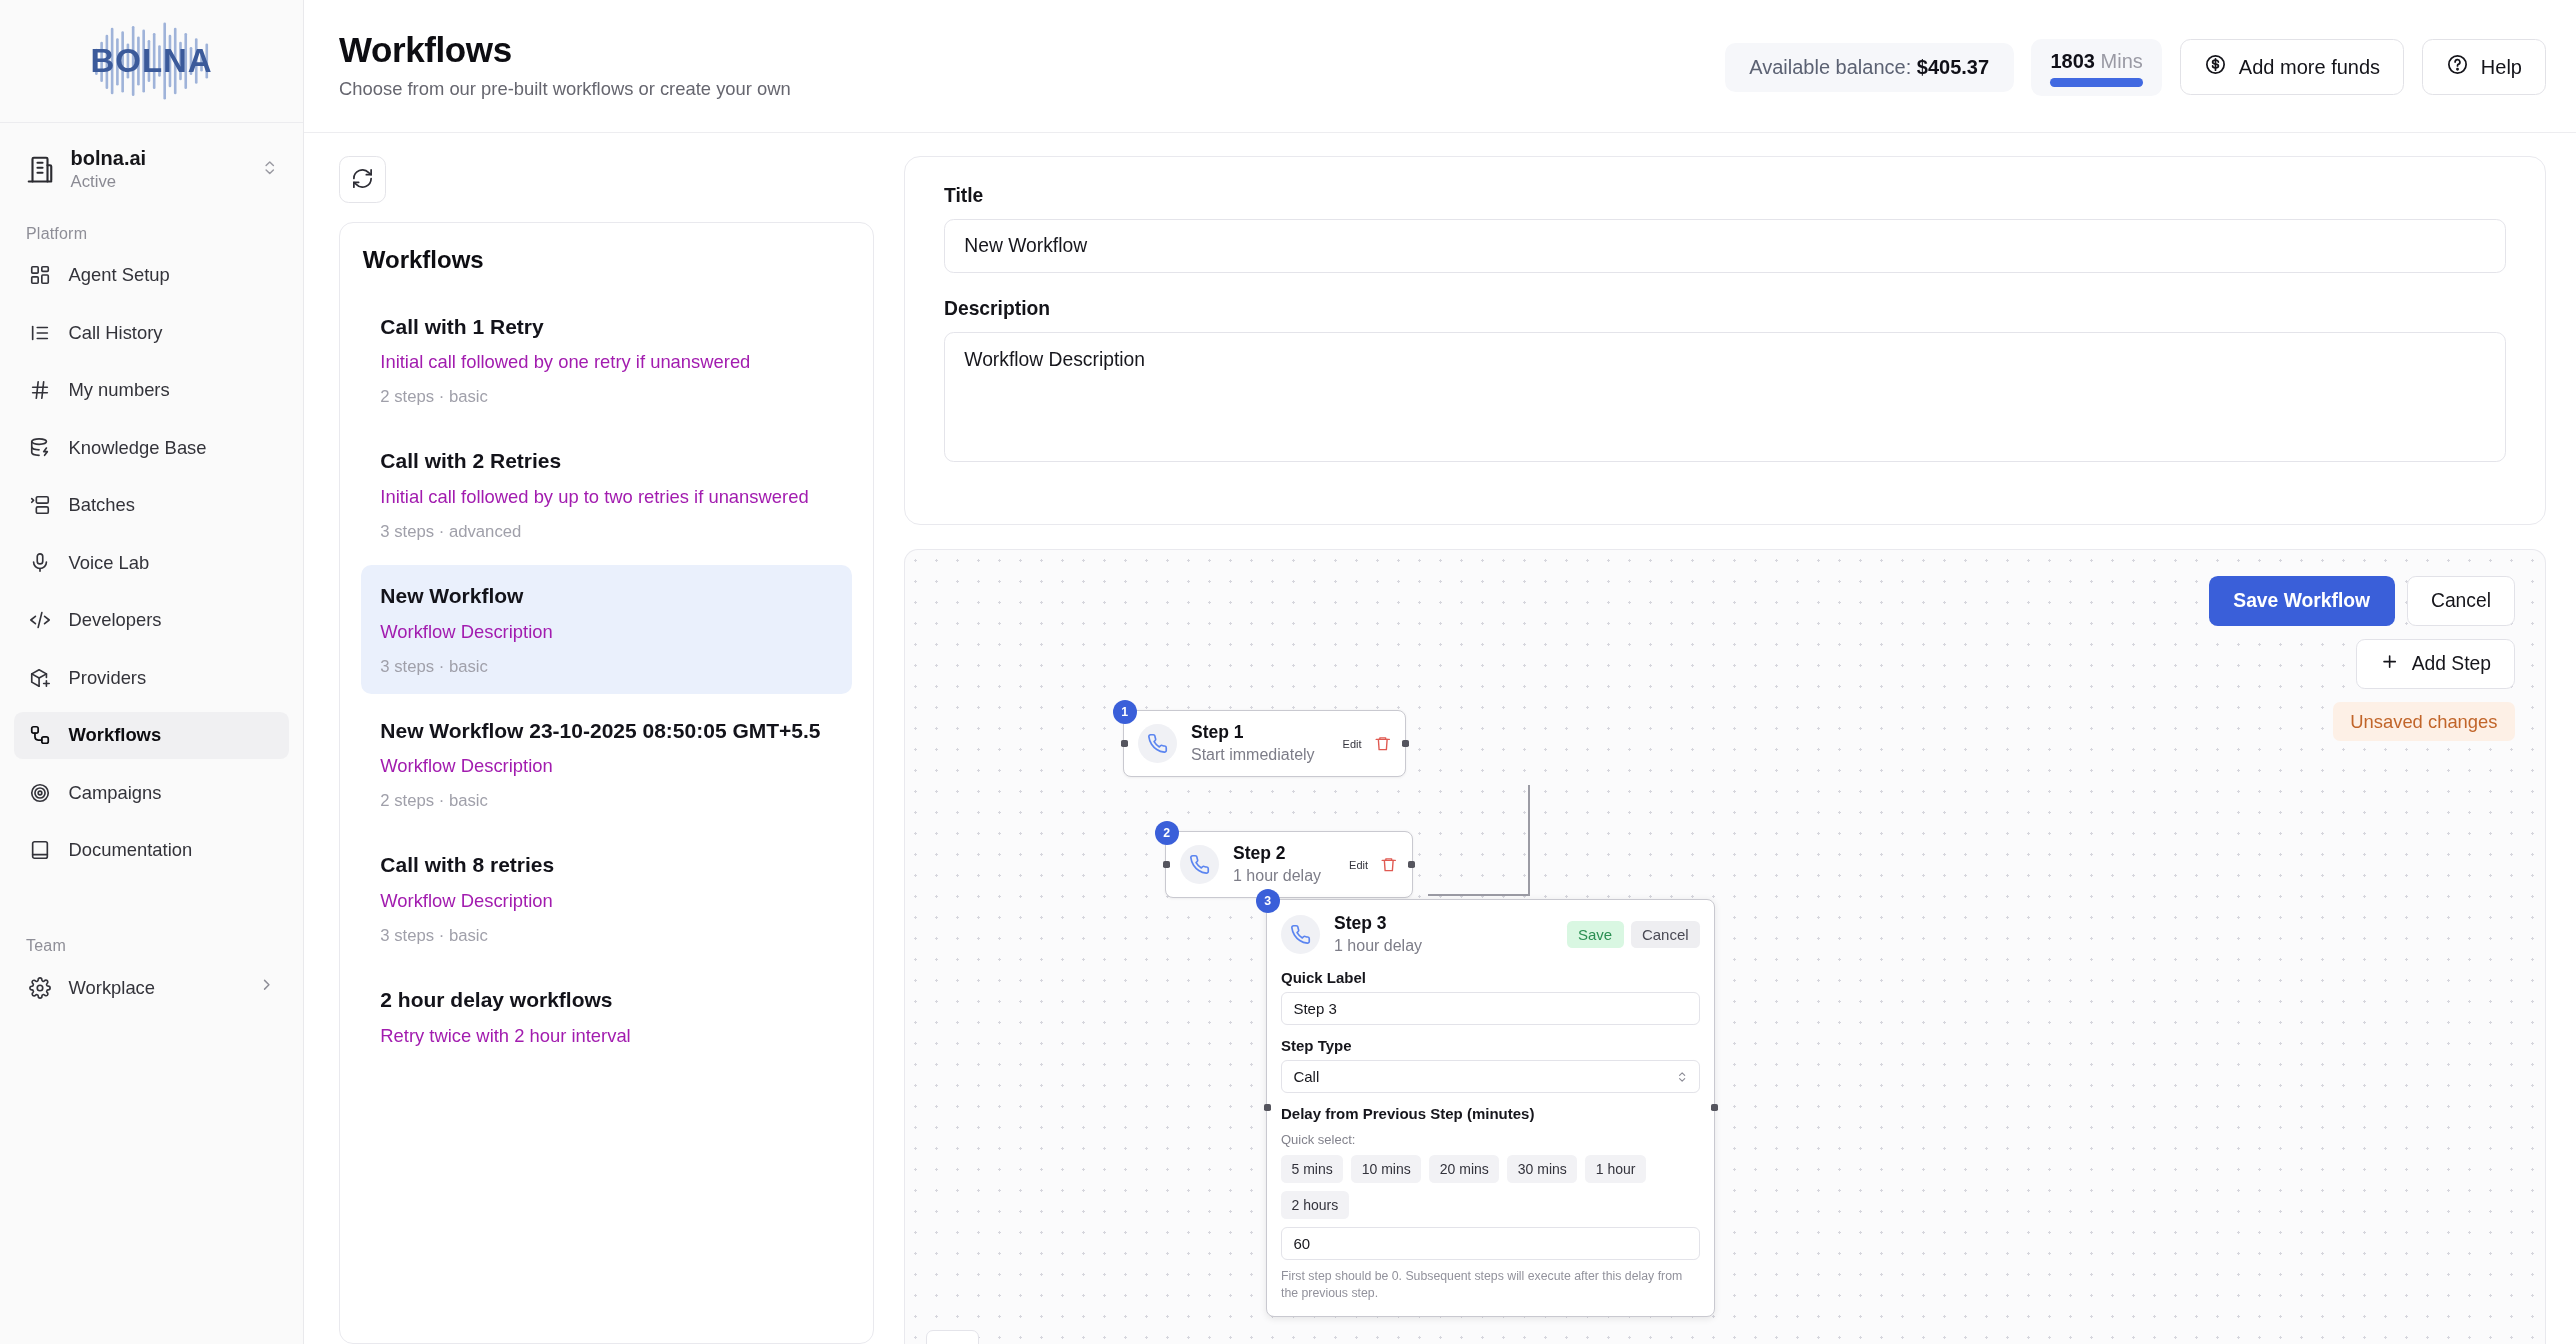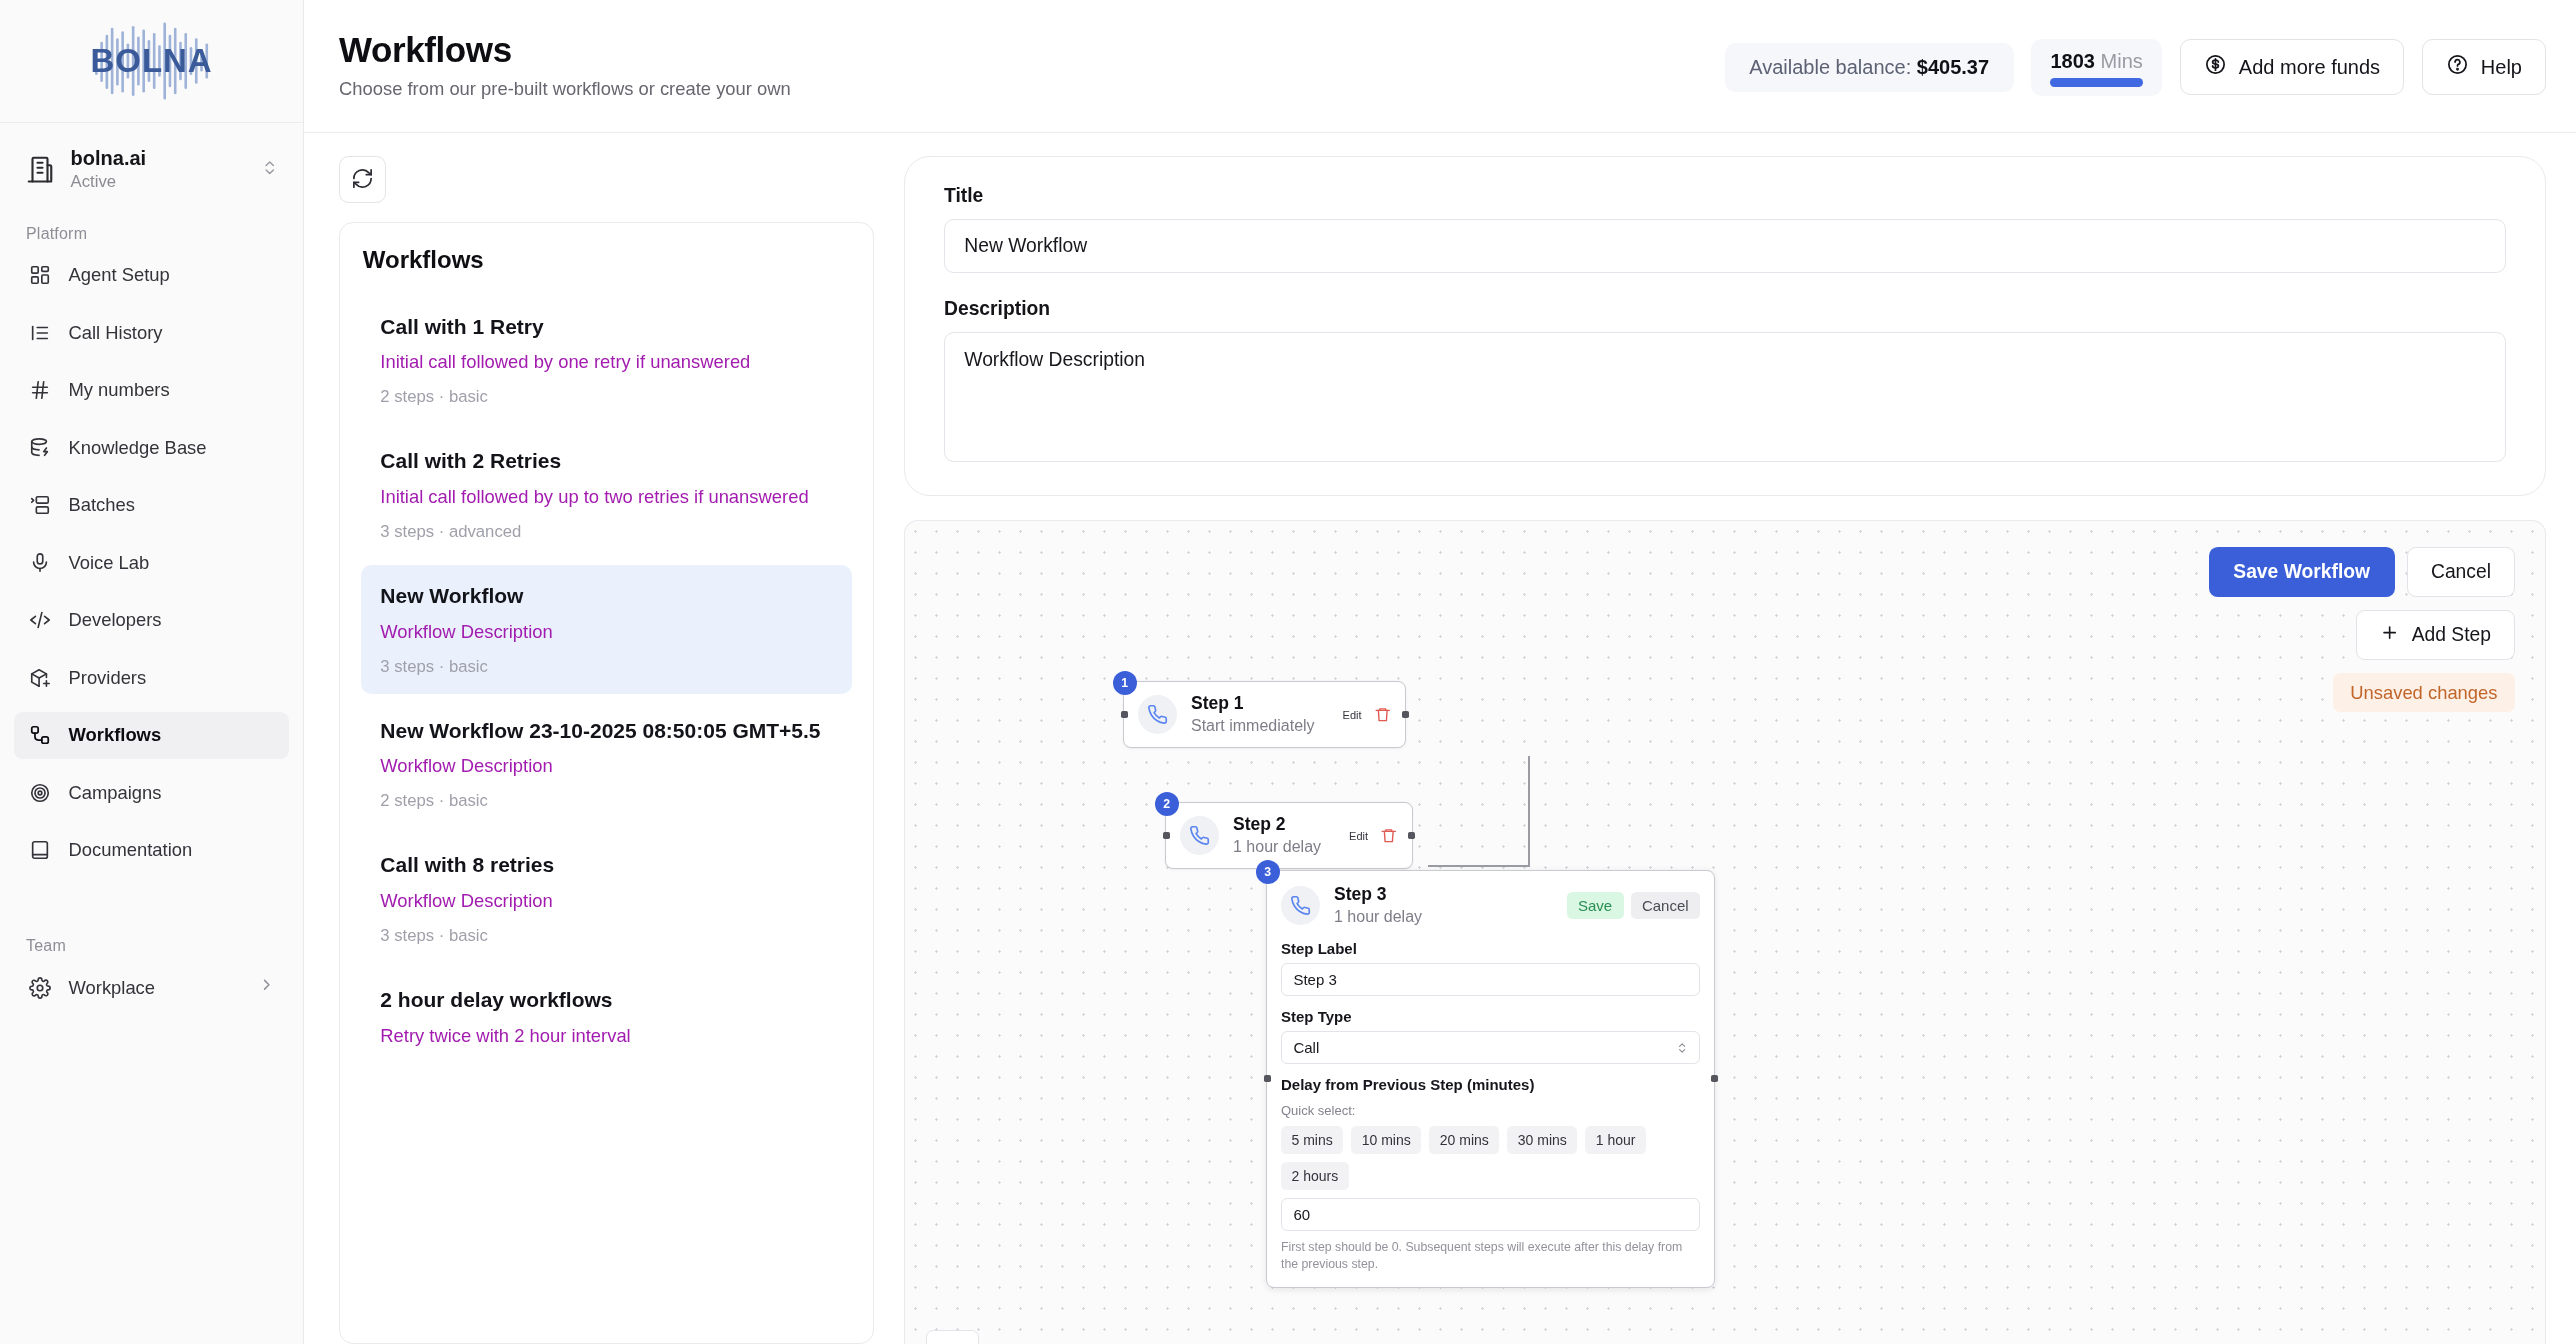--- a/index.html
+++ b/index.html
@@ -127,22 +127,22 @@
   .wf-panel-title { font-size: 24px; font-weight: 700; color: #0d0d12; margin-bottom: 21px; padding-left: 1.8px;}
   .wf-item { padding: 17.5px 19.3px; border-radius: 10.5px; margin-bottom: 5.3px; cursor: pointer; }
   .wf-item.selected { background: #eaf0fc; }
   .wf-name { font-size: 21px; font-weight: 700; color: #13131a; line-height: 1.33; }
   .wf-desc { font-size: 18.4px; color: #a21caf; margin-top: 9.7px; line-height: 1.33; }
   .wf-meta { font-size: 16.7px; color: #a0a0aa; margin-top: 12.3px; }
 
   
   .editor-col { flex: 1; display: flex; flex-direction: column; gap: 24.6px; min-width: 0; padding-bottom: 0; }
   .form-card {
-    background: #fff; border: 0.9px solid #e9e9ee; border-radius: 26px;
-    padding: 28px 39px 26px 39px; flex: none;
+    background: #fff; border: 0.9px solid #e9e9ee; border-radius: 16px;
+    padding: 28px 39px 55px 39px; flex: none;
   }
   .field-label { font-size: 19.3px; font-weight: 700; color: #141419; margin-bottom: 12.3px; }
   .text-input {
     width: 100%; height: 54px;
     border: 0.9px solid #e4e4ea; border-radius: 9.7px;
     padding: 0 19.3px; font-size: 19.3px; color: #17171d;
     font-family: "Liberation Sans", sans-serif; background: #fff;
   }
   .text-area {
     width: 100%; height: 130px; resize: none;
@@ -667,21 +667,21 @@
               <div class="node-texts">
                 <div class="node-title">Step 3</div>
                 <div class="node-sub">1 hour delay</div>
               </div>
               <div class="np-head-btns">
                 <span class="np-save">Save</span>
                 <span class="np-cancel">Cancel</span>
               </div>
             </div>
 
-            <div class="np-label">Step Label</div>
+            <div class="np-label">Quick Label</div>
             <input class="np-input" value="Step 3" style="">
 
             <div class="np-label">Step Type</div>
             <div class="np-select-wrap">
               <input class="np-input" value="Call" style="">
               <span class="np-chev">
                 <svg width="12.3" height="14" viewBox="0 0 24 24" fill="none" stroke="currentColor" stroke-width="2.2" stroke-linecap="round" stroke-linejoin="round">
                   <path d="m7 15 5 5 5-5"></path>
                     <path d="m7 9 5-5 5 5"></path>
                 </svg>

